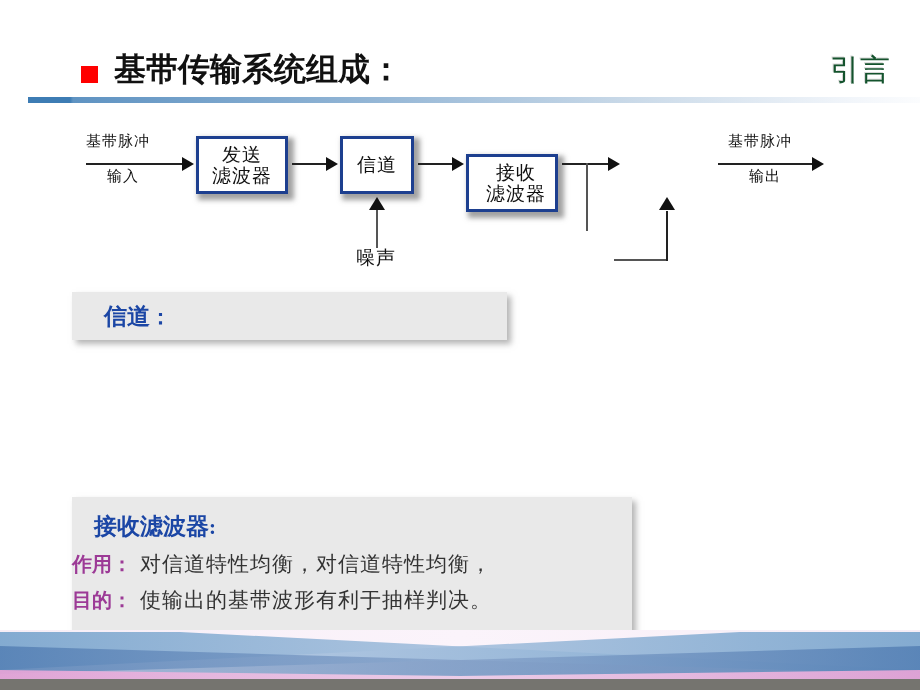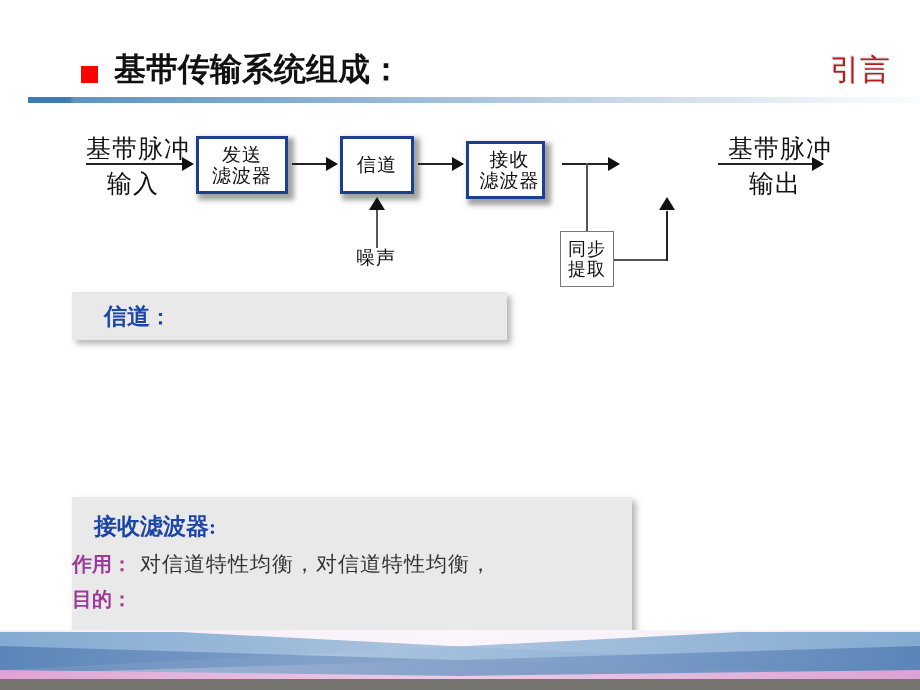--- a/index.html
+++ b/index.html
@@ -24,21 +24,21 @@
   }
   #slide-title {
     position: absolute; left: 86px; top: 48px;
     font-family: "DejaVu Sans", "Liberation Sans", sans-serif;
     font-size: 32px; font-weight: bold; color: #111111;
     letter-spacing: 0px; white-space: nowrap;
   }
   #section-label {
     position: absolute; right: 58px; top: 50px;
     font-family: "DejaVu Sans", "Liberation Sans", sans-serif;
-    font-size: 30px; font-weight: normal; color: #b91c1c;
+    font-size: 30px; font-weight: normal; color: #14532d;
     text-shadow: 1px 1px 0 #ffffff, -1px -1px 0 #d8d8d8;
     white-space: nowrap;
   }
   #header-rule {
     position: absolute; left: 0; top: 97px; width: 920px; height: 6px;
     background: linear-gradient(to right,
         #3d7cb4 0px, #3d7cb4 42px, #5f93c2 45px,
         #8fb3d4 320px, #c9d9e8 600px, #f1f5fa 820px, #ffffff 920px);
   }
 
@@ -88,21 +88,21 @@
     position: absolute;
     width: 0; height: 0;
     border-bottom: 13px solid #111111;
     border-left: 8px solid transparent;
     border-right: 8px solid transparent;
   }
 
   .io-label {
     position: absolute;
     font-family: "Liberation Serif", "DejaVu Serif", serif;
-    font-size: 25px; color: #111111;
+    font-size: 15px; color: #111111;
     text-align: left; white-space: nowrap; letter-spacing: 1px;
   }
   .noise-label {
     position: absolute;
     font-family: "Liberation Serif", "DejaVu Serif", serif;
     font-size: 19px; color: #111111; letter-spacing: 1px;
     white-space: nowrap;
     text-align: right;
   }
 
@@ -198,34 +198,30 @@
     <span class="box-line">信道</span>
   </div>
 
   <div class="vline" style="left:376px; top:105px; height:38px;"></div>
   <div class="arrow-up" style="left:369px; top:92px;"></div>
   <div class="noise-label" style="left:356px; top:140px;">噪声</div>
 
   <div class="hline" style="left:418px; top:58px; width:36px;"></div>
   <div class="arrow-right" style="left:452px; top:52px;"></div>
 
-  <div class="diagram-box box-blue" style="left:466px; top:36px; width:79px; height:58px;padding-left:8px;">
+  <div class="diagram-box box-blue" style="left:466px; top:49px; width:92px; height:58px;padding-left:8px;">
     <span class="box-line">接收</span>
     <span class="box-line">滤波器</span>
   </div>
 
   <div class="hline" style="left:562px; top:58px; width:48px;"></div>
   <div class="arrow-right" style="left:608px; top:52px;"></div>
   <div class="vline" style="left:586px; top:58px; height:68px;"></div>
 
 
-  <div class="diagram-box box-plain" style="left:560px; top:126px; width:54px; height:56px;">
-    <span class="box-line">同步</span>
-    <span class="box-line">提取</span>
-  </div>
 
   <div class="hline" style="left:614px; top:154px; width:54px; background:#555;"></div>
   <div class="vline vline-dark" style="left:666px; top:106px; height:50px;"></div>
   <div class="arrow-up" style="left:659px; top:92px;"></div>
 
   <div class="io-label" style="left:728px; top:27px;">基带脉冲</div>
   <div class="hline" style="left:718px; top:58px; width:96px;"></div>
   <div class="arrow-right" style="left:812px; top:52px;"></div>
   <div class="io-label" style="left:749px; top:62px;">输出</div>
 </div>
@@ -245,20 +241,21 @@
 
   <div class="receiver-row">
     <span class="receiver-key">作用</span>
     <span class="receiver-key-colon">：</span>
     <span class="receiver-val">对信道特性均衡，对信道特性均衡，</span>
   </div>
 
   <div class="receiver-row">
     <span class="receiver-key">目的</span>
     <span class="receiver-key-colon">：</span>
+    <span class="receiver-val">使输出的基带波形有利于抽样判决。</span>
   </div>
 </div>
 
 <div id="bottom-decor">
   <svg width="920" height="60" viewBox="0 0 920 60">
     <defs>
       <linearGradient id="gPinkBG" x1="0" y1="0" x2="1" y2="0">
         <stop offset="0%" stop-color="#f7eef6"></stop>
         <stop offset="50%" stop-color="#fbf4fb"></stop>
         <stop offset="100%" stop-color="#f7eef6"></stop>

